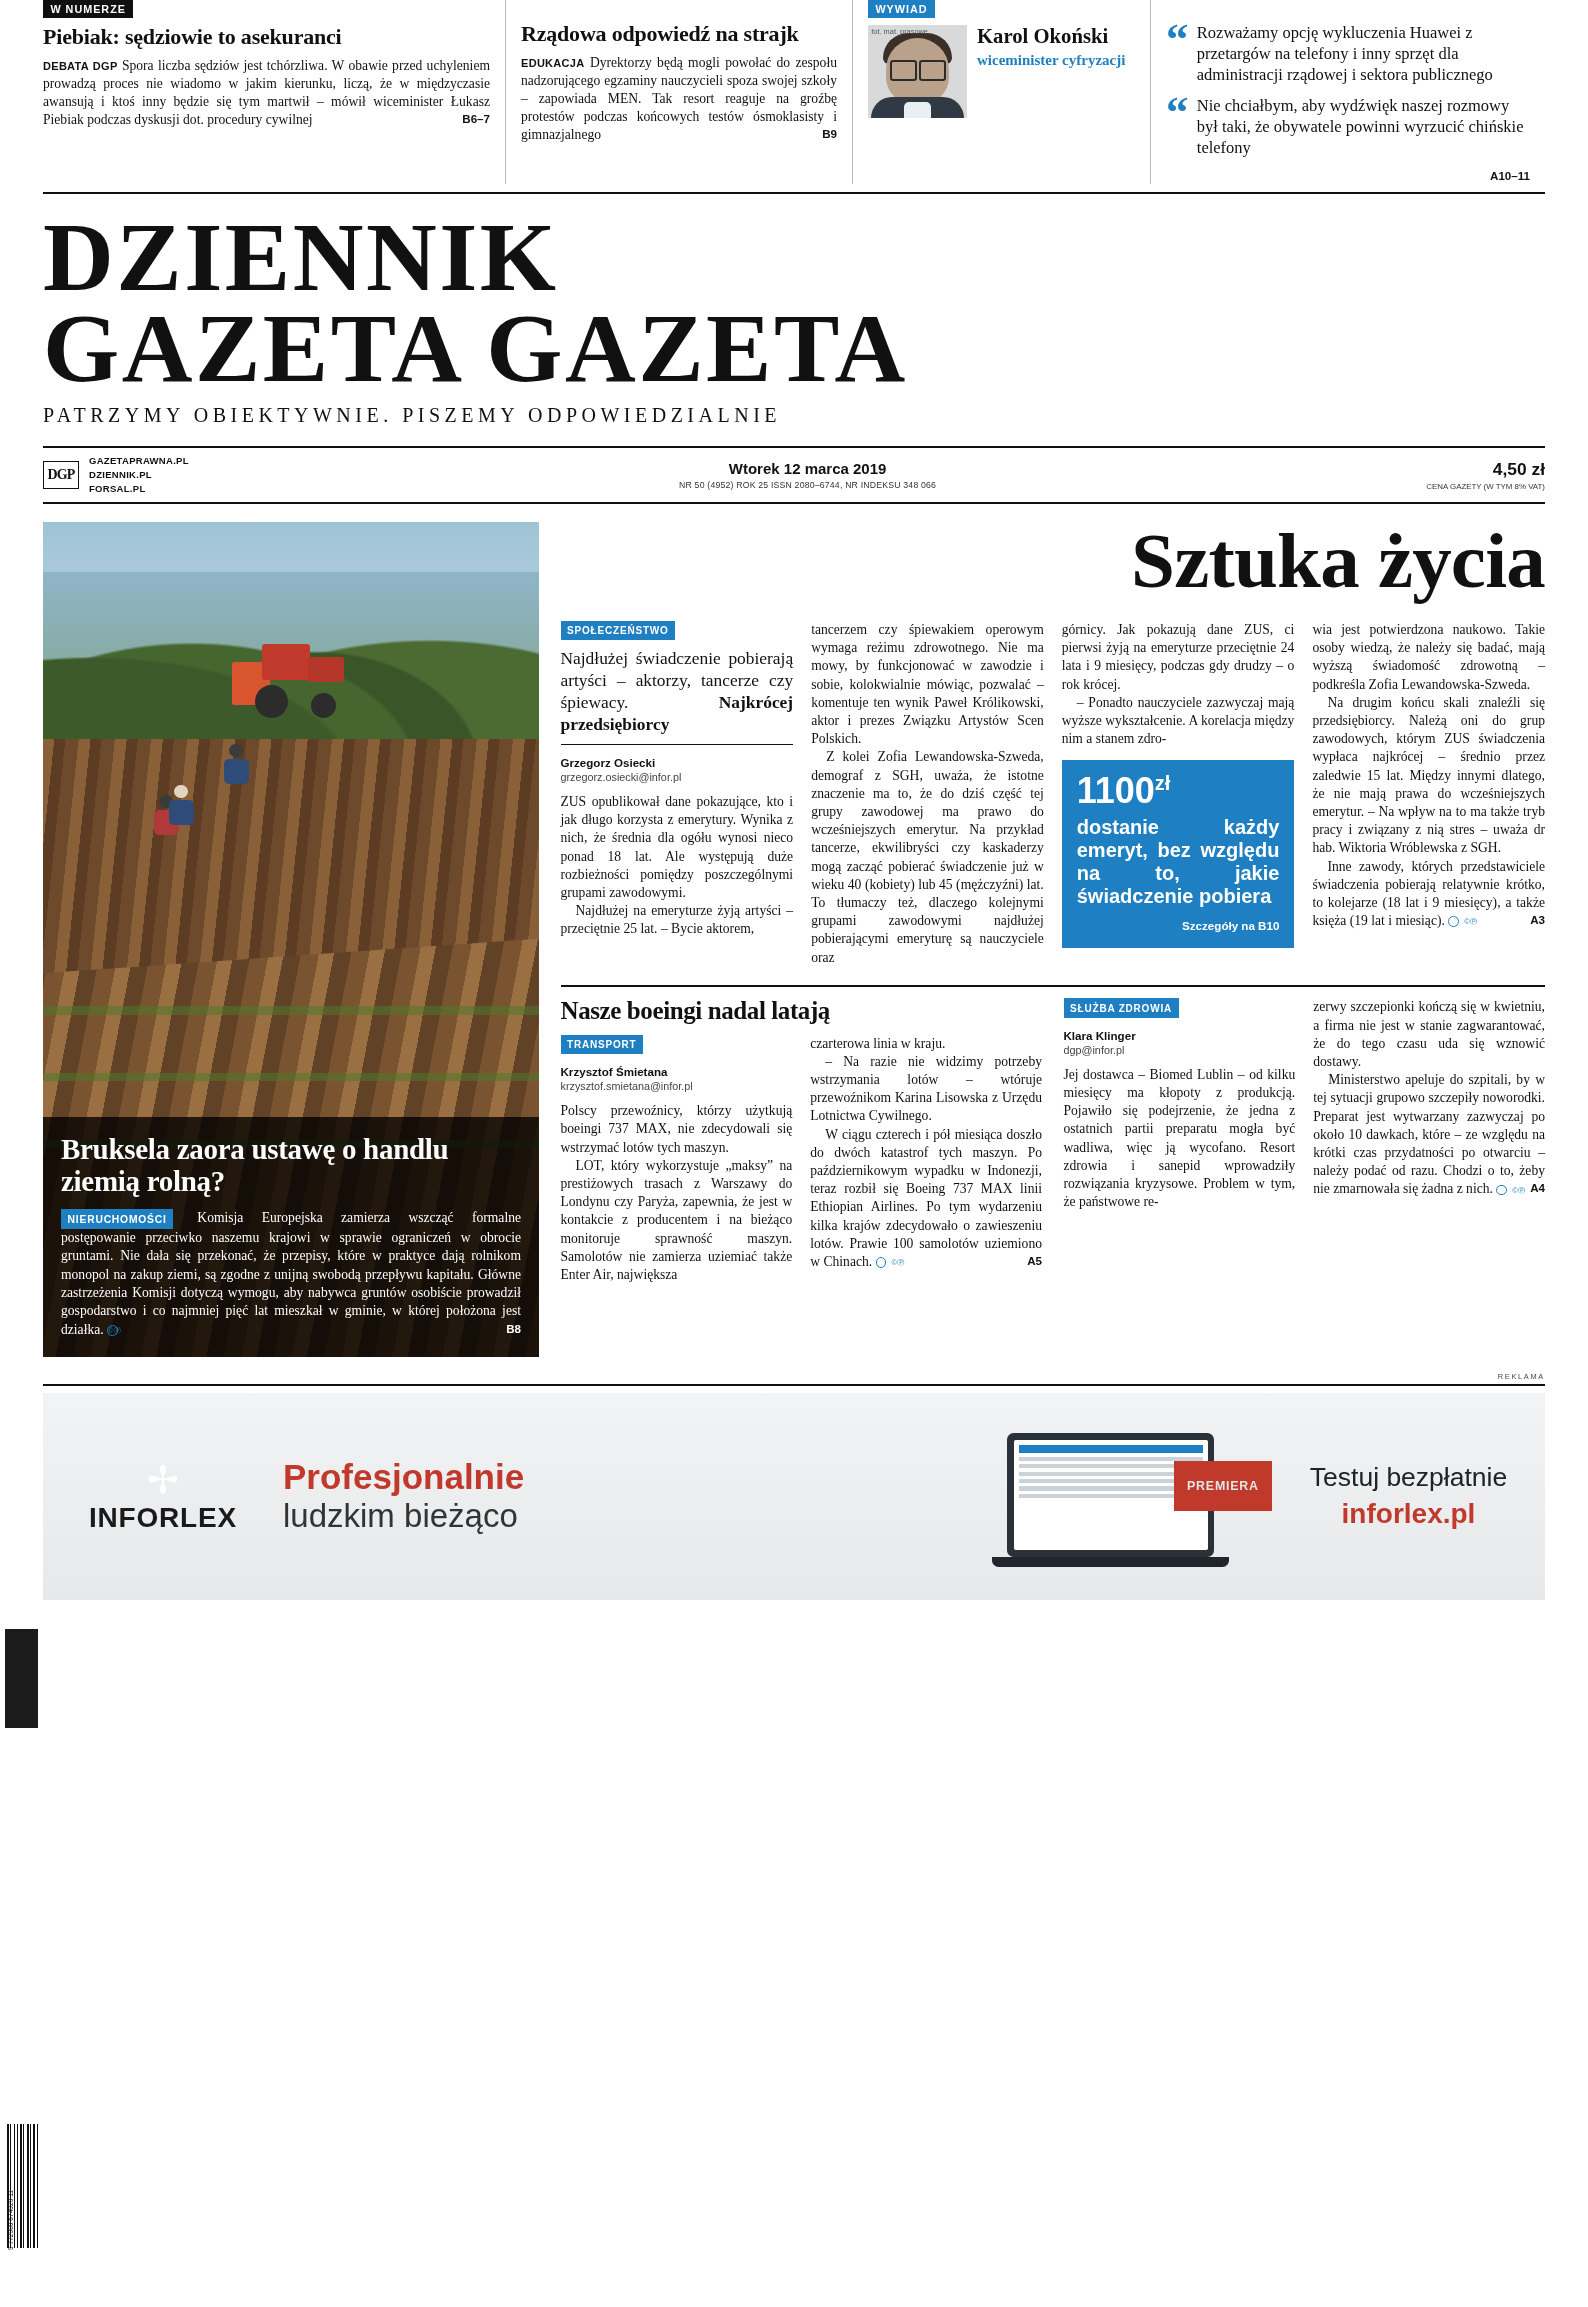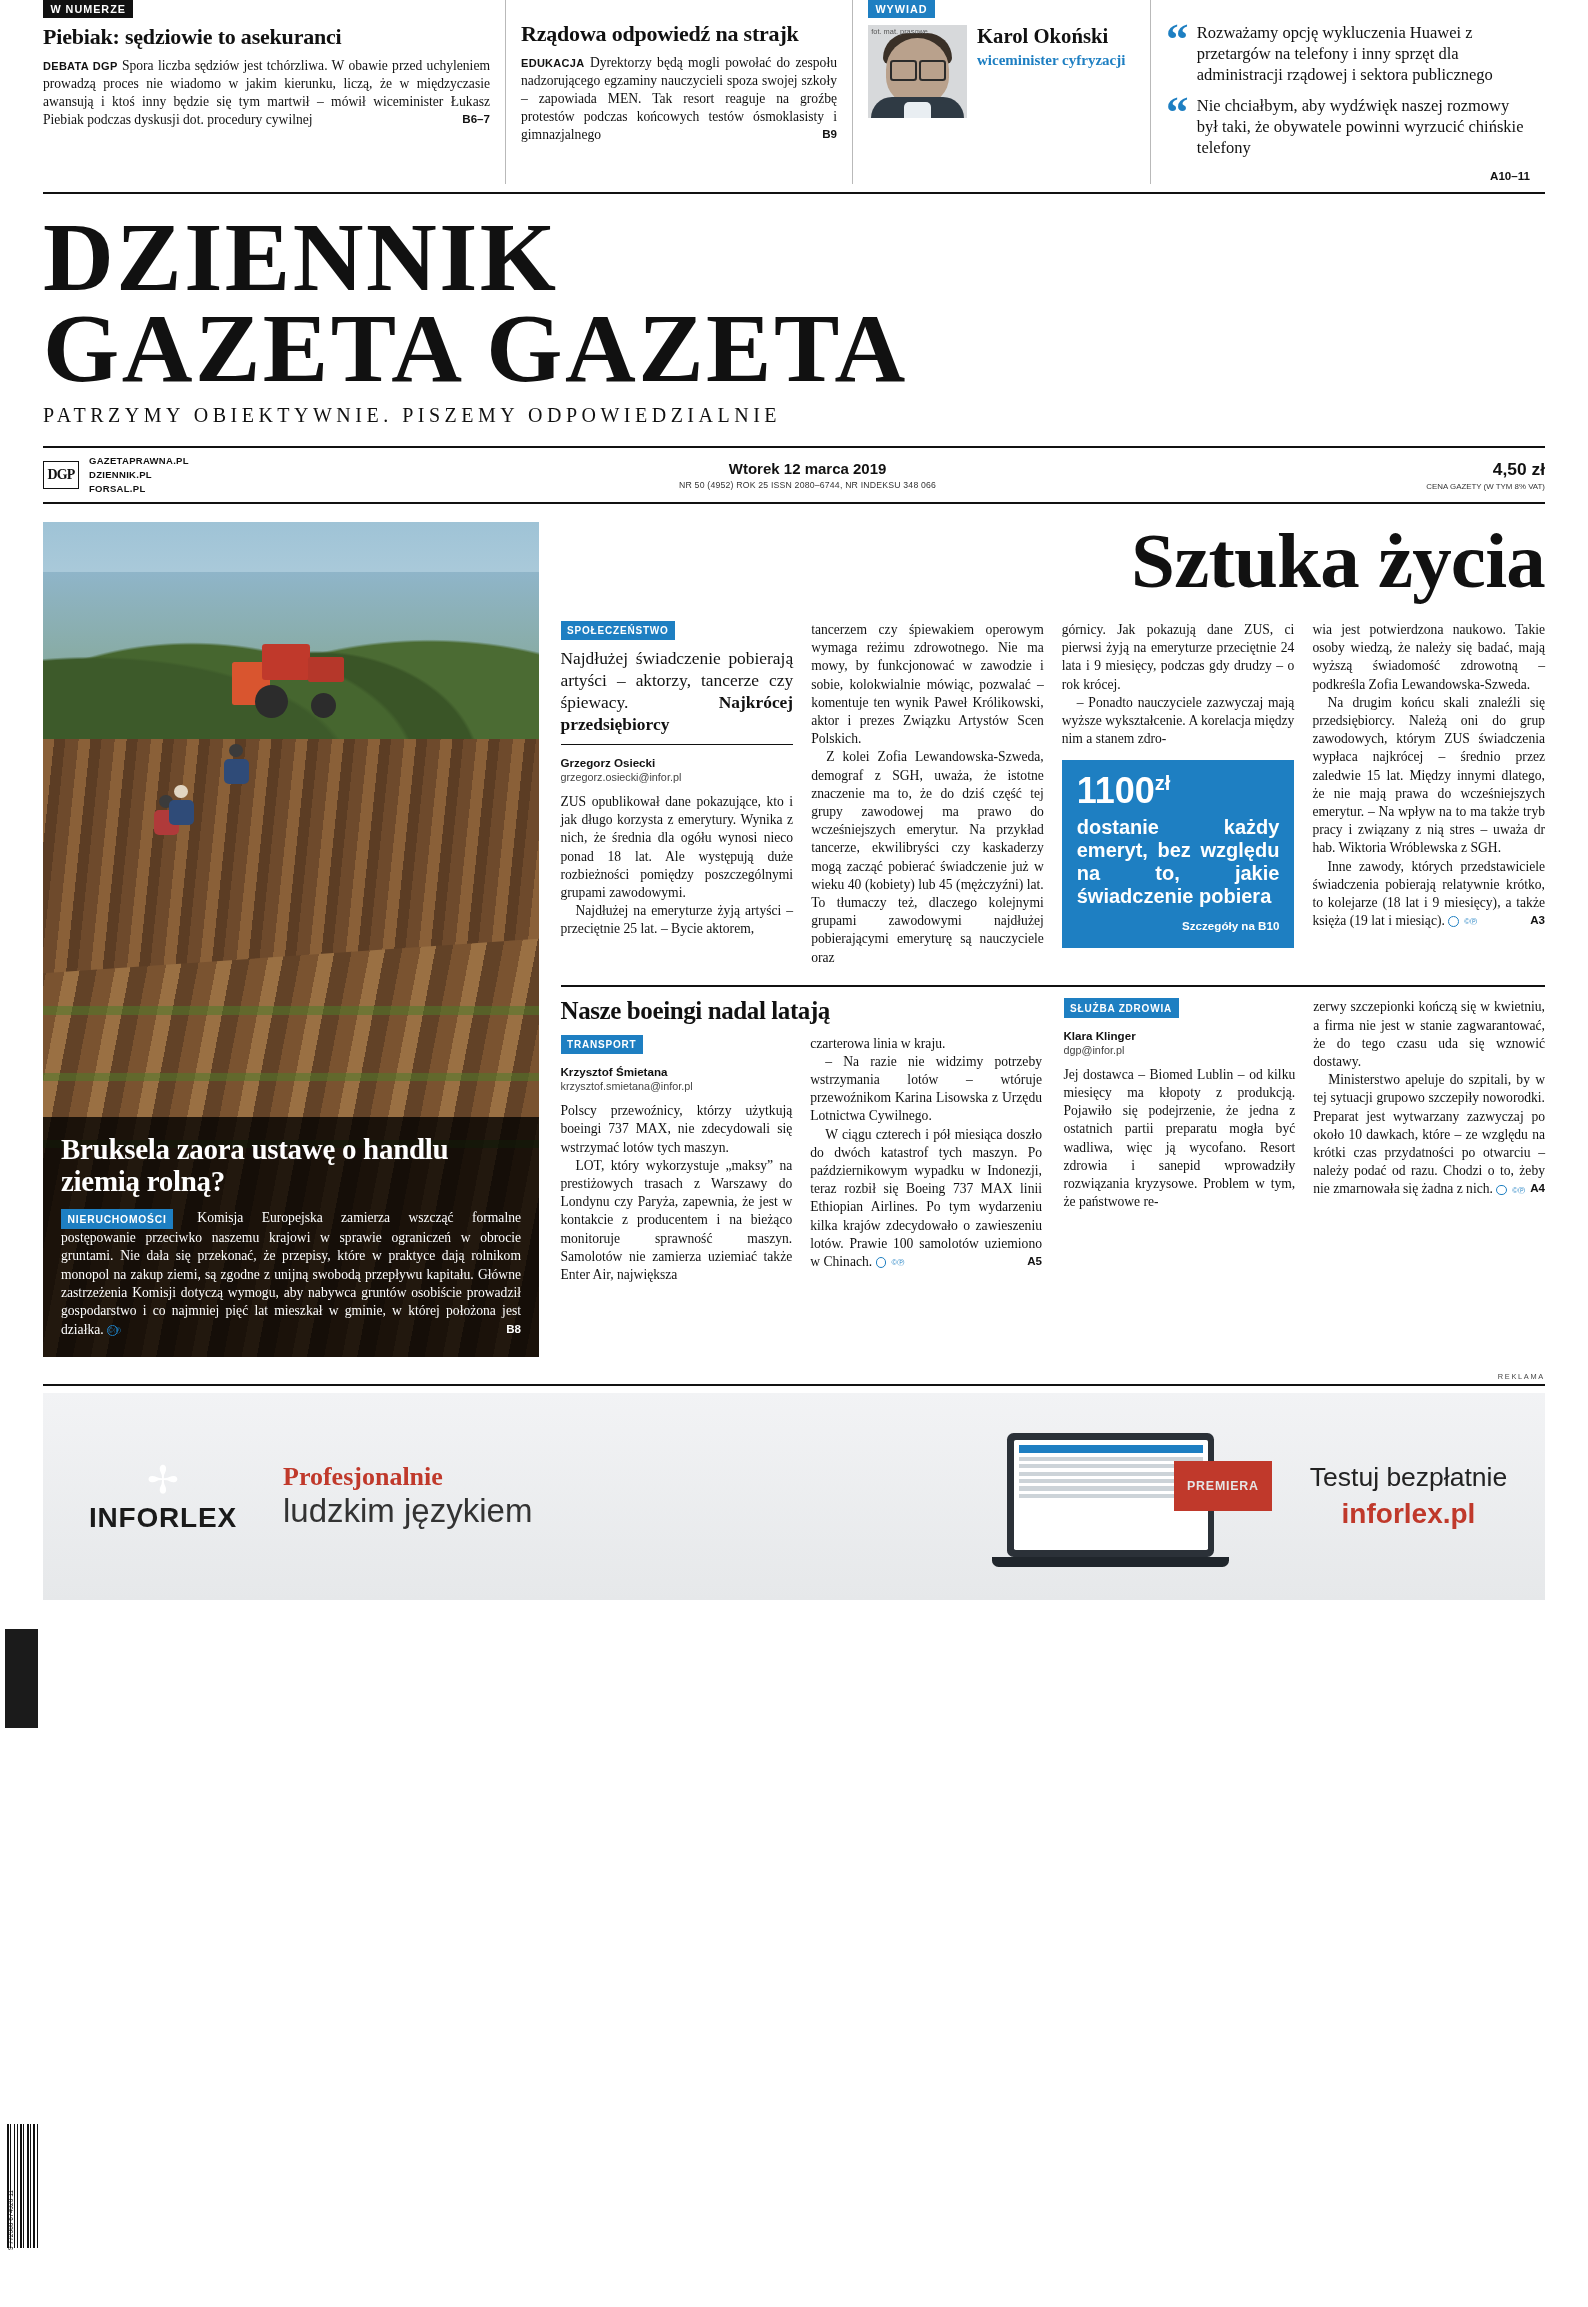--- a/index.html
+++ b/index.html
@@ -147,21 +147,21 @@
      font-size:7.4px; line-height:9px; text-align:center; font-family:"Liberation Sans",sans-serif; vertical-align:0.8px;}
 
   
   .reklama { text-align:right; font-family:"Liberation Sans",sans-serif; font-size:7.4px; letter-spacing:1.7px; color:#444; margin:15px 0 3.3px 0;}
   .adband { border-top:2.5px solid #111; }
   .ad { display:flex; align-items:center; height:207px; background:linear-gradient(#f2f3f5,#e6e8ea); margin-top:6.6px; position:relative; overflow:hidden;}
   .ad-logo { width:240px; flex:0 0 240px; text-align:center; }
   .ad-logo .mark { font-size:38px; color:#fff; }
   .ad-logo .name { font-family:"Liberation Sans",sans-serif; font-weight:bold; font-size:28px; letter-spacing:0.8px; color:#1a1a1a;}
   .ad-mid { flex:1; }
-  .ad-mid .l1 { font-family:Liberation Serif, serif; font-weight:bold; font-size:26px; color:#c0392b; line-height:1.1;}
+  .ad-mid .l1 { font-family:Liberation Sans, sans-serif; font-weight:bold; font-size:35px; color:#c0392b; line-height:1.1;}
   .ad-mid .l2 { font-family:"Liberation Sans",sans-serif; font-size:33px; color:#333; line-height:1.15;}
   .ad-dev { width:273px; flex:0 0 273px; position:relative; height:157px; }
   .laptop { position:absolute; left:8.3px; top:15px; width:207px; height:124px; background:#2b3138; border-radius:6.6px; padding:6.6px;}
   .laptop .scr { width:100%; height:100%; background:#fff; border-radius:1.7px; padding:5px; }
   .laptop .bar { height:8.3px; background:#1e7fc2; margin-bottom:4.1px;}
   .laptop .ln { height:4.1px; background:#ccd3d8; margin-bottom:3.3px;}
   .laptop .base { position:absolute; left:-15px; bottom:-10px; width:237px; height:10px; background:#20262c; border-radius:0 0 6.6px 6.6px;}
   .premiera { position:absolute; right:0; top:43px; background:#c0392b; color:#e5e5e5; font-family:"Liberation Sans",sans-serif;
      font-weight:bold; font-size:12.4px; letter-spacing:0.8px; padding:18px 13.2px; }
   .ad-right { width:273px; flex:0 0 273px; text-align:center;}
@@ -397,21 +397,21 @@
 
   <div class="reklama">REKLAMA</div>
   <div class="adband"></div>
   <div class="ad">
     <div class="ad-logo">
       <div class="mark">✢</div>
       <div class="name">INFORLEX</div>
     </div>
     <div class="ad-mid">
       <div class="l1">Profesjonalnie</div>
-      <div class="l2">ludzkim językiem</div>
+      <div class="l2">ludzkim bieżąco</div>
     </div>
     <div class="ad-dev">
       <div class="laptop">
         <div class="scr">
           <div class="bar"></div>
           <div class="ln"></div>
             <div class="ln"></div>
             <div class="ln"></div>
             <div class="ln"></div>
             <div class="ln"></div>

